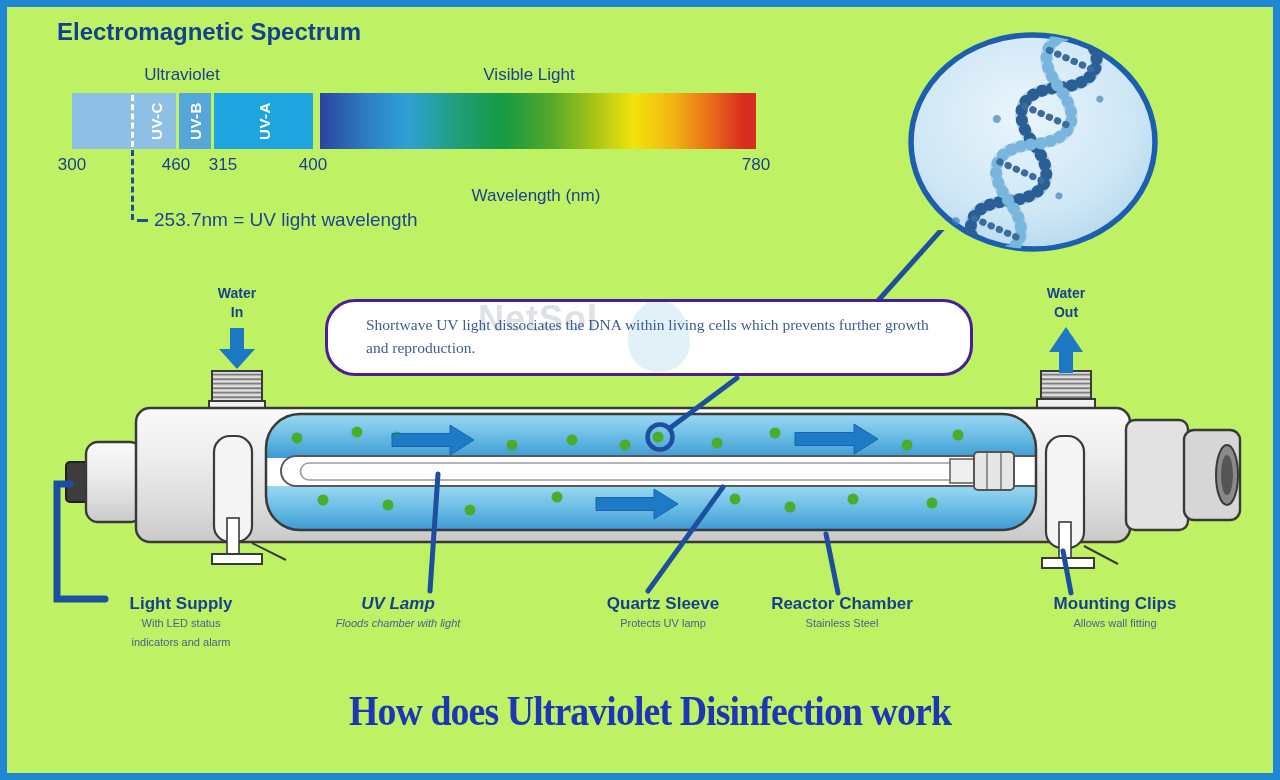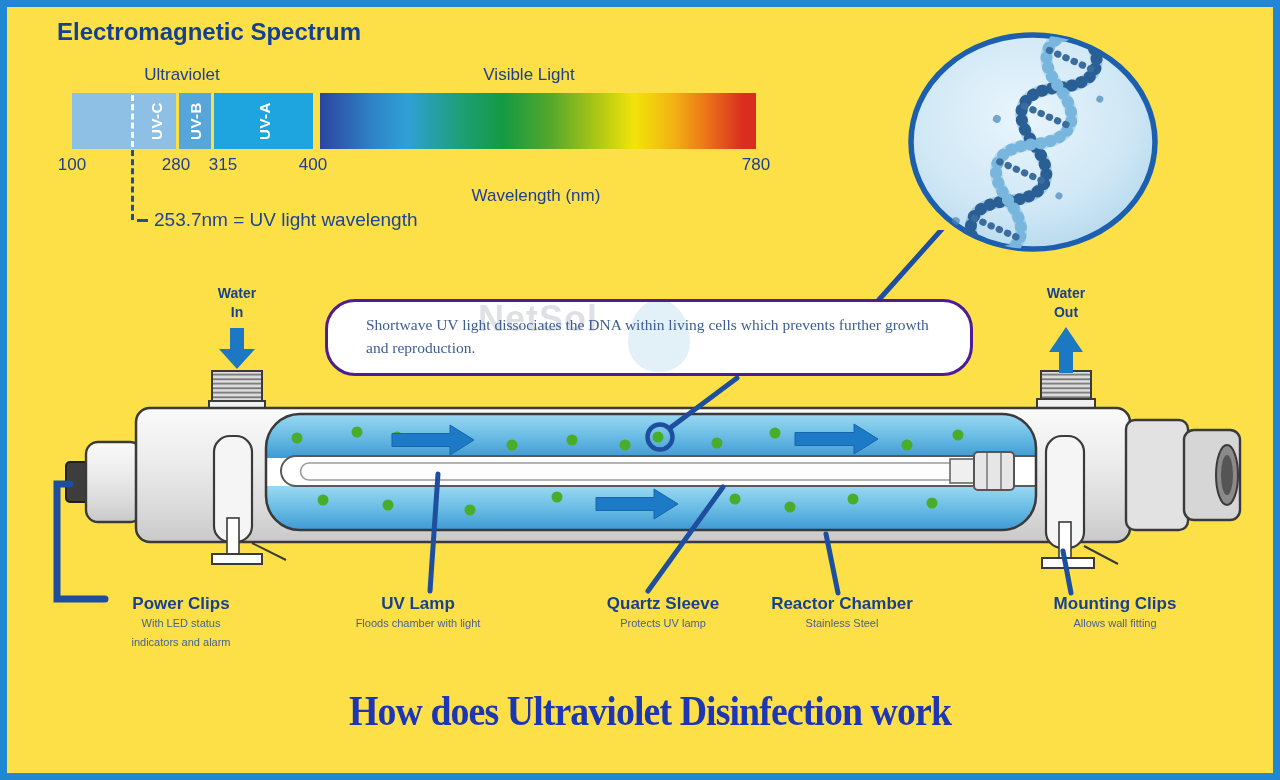--- a/index.html
+++ b/index.html
@@ -1,16 +1,16 @@
 <!DOCTYPE html>
 <html><head>
 <meta charset="utf-8">
 <style>
   html,body{margin:0;padding:0;background:#fff;}
-  .frame{position:relative;width:1280px;height:780px;background:#fde047;overflow:hidden;
+  .frame{position:relative;width:1280px;height:780px;background:#bef264;overflow:hidden;
          font-family:"Liberation Sans",sans-serif;}
   .border-overlay{position:absolute;inset:0;border:7px solid #2187d3;z-index:50;pointer-events:none;}
   .abs{position:absolute;}
   .ctr{transform:translateX(-50%);text-align:center;white-space:nowrap;}
 
   
   .spec-title{left:57px;top:18px;font-size:24px;font-weight:bold;color:#14418f;z-index:2;}
   .grp-label{top:65px;font-size:17px;color:#1c3f91;z-index:2;}
   .band{top:93px;height:56px;z-index:2;}
   .band .vl{position:absolute;left:50%;top:50%;transform:translate(-50%,-50%) rotate(-90deg);
@@ -55,22 +55,22 @@
     <span class="vl" style="left:81%;">UV-C</span>
   </div>
   <div class="abs band" style="left:179px;width:32px;background:#57a6da;">
     <span class="vl">UV-B</span>
   </div>
   <div class="abs band" style="left:214px;width:99px;background:#1ea4de;">
     <span class="vl">UV-A</span>
   </div>
   <div class="abs band" style="left:320px;width:436px;background:linear-gradient(to right,#2b459f 0%,#2e83c6 12%,#2fa0d6 20%,#1f9f77 32%,#149a43 42%,#55a82b 53%,#a8c516 63%,#f2e40a 72%,#f2b314 81%,#ea7218 89%,#d92d20 97%);"></div>
 
-  <div class="abs ctr tick" style="left:72px;">100</div>
-  <div class="abs ctr tick" style="left:176px;">280</div>
+  <div class="abs ctr tick" style="left:72px;">300</div>
+  <div class="abs ctr tick" style="left:176px;">460</div>
   <div class="abs ctr tick" style="left:223px;">315</div>
   <div class="abs ctr tick" style="left:313px;">400</div>
   <div class="abs ctr tick" style="left:756px;">780</div>
   <div class="abs ctr tick" style="left:536px;margin-top:31px;">Wavelength (nm)</div>
 
   <div class="abs dash-white"></div>
   <div class="abs dash-navy"></div>
   <div class="abs dash-h"></div>
   <div class="abs annotation">253.7nm = UV light wavelength</div>
 
@@ -245,25 +245,25 @@
   <div class="abs ctr flow-label" style="left:237px;">
     <div>Water</div>
       <div>In</div>
   </div>
   <div class="abs ctr flow-label" style="left:1066px;">
     <div>Water</div>
       <div>Out</div>
   </div>
 
   <div class="abs ctr plabel" style="left:181px;">
-    <div class="t">Power Clips</div>
+    <div class="t">Light Supply</div>
     <div class="d">With LED status</div>
     <div class="d">indicators and alarm</div>
   </div>
-  <div class="abs ctr plabel" style="left:418px;">
+  <div class="abs ctr plabel" style="left:398px;font-style:italic;">
     <div class="t">UV Lamp</div>
     <div class="d">Floods chamber with light</div>
   </div>
   <div class="abs ctr plabel" style="left:635px;margin-left:28px;">
     <div class="t">Quartz Sleeve</div>
     <div class="d">Protects UV lamp</div>
   </div>
   <div class="abs ctr plabel" style="left:842px;">
     <div class="t">Reactor Chamber</div>
     <div class="d">Stainless Steel</div>

